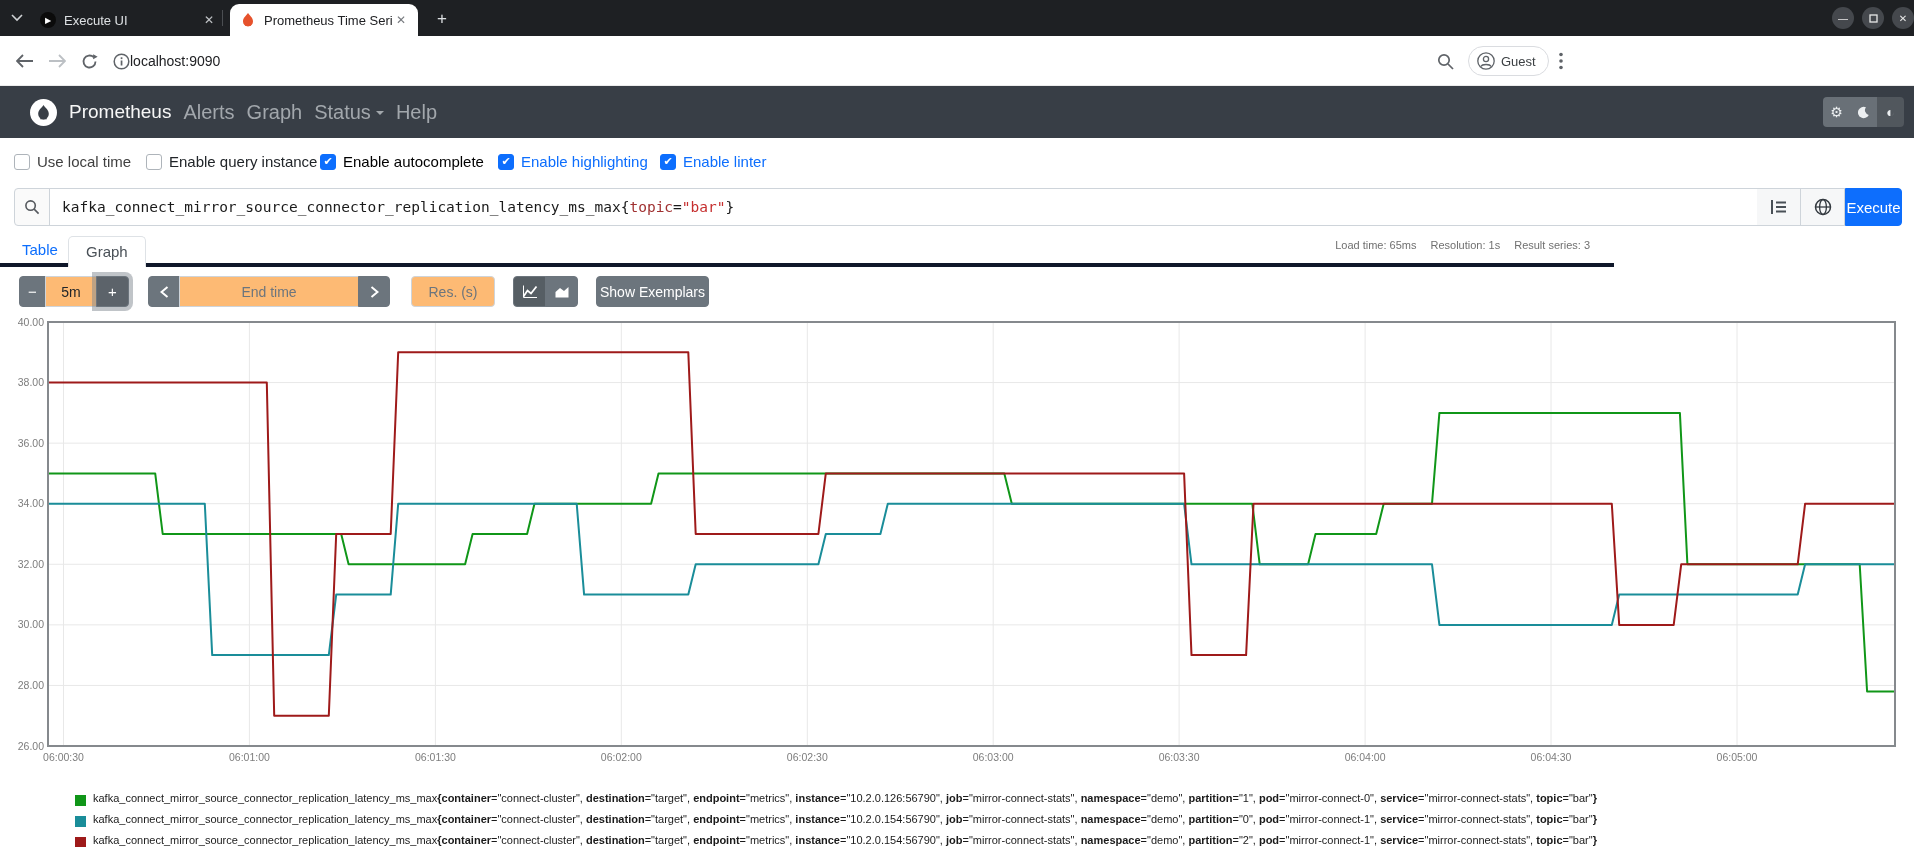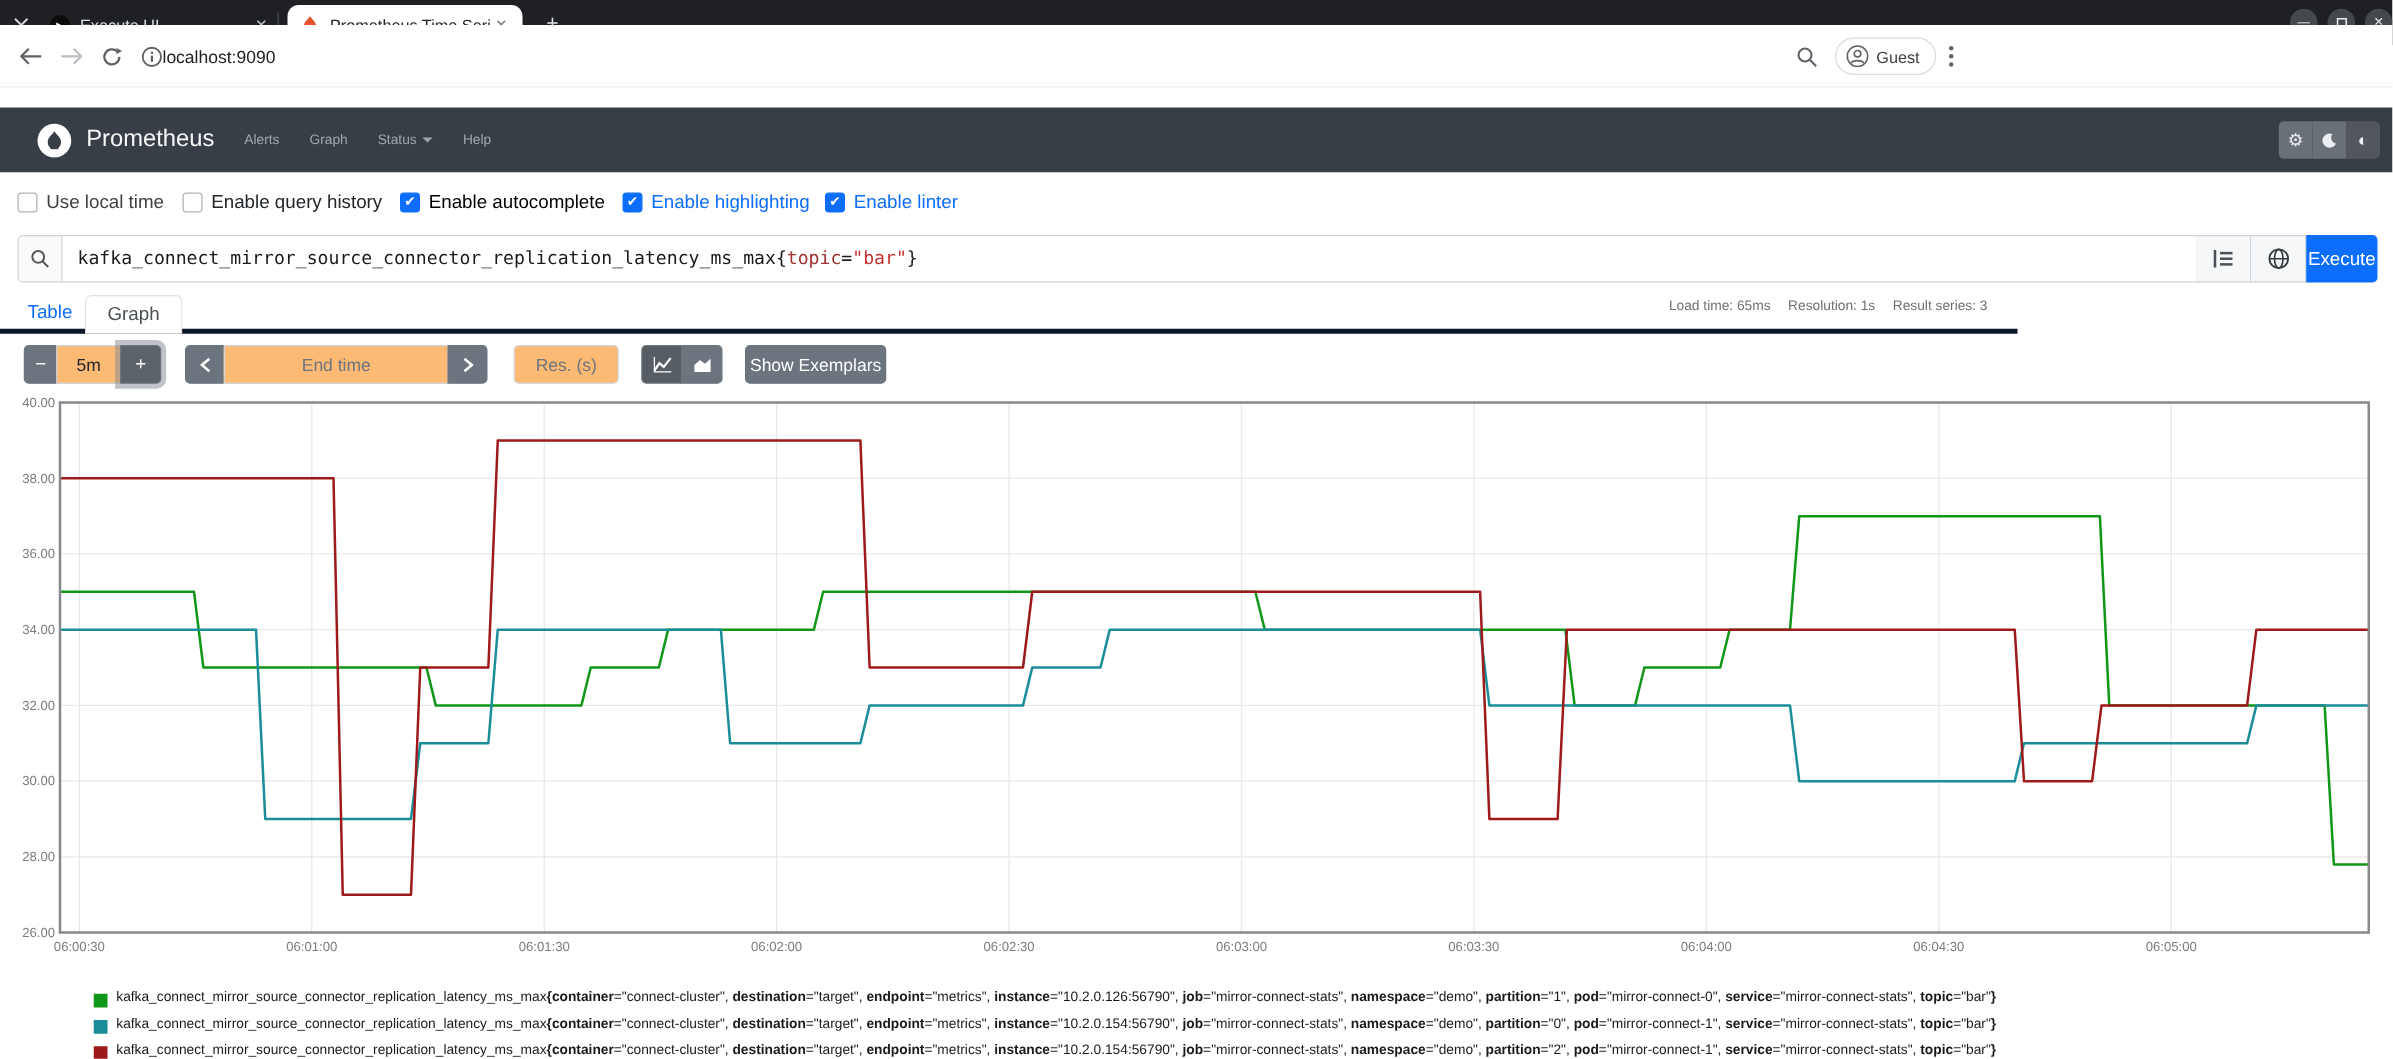--- a/index.html
+++ b/index.html
@@ -21,39 +21,39 @@
   .favicon { width:16px; height:16px; flex:none; }
   .kafbat-ico { background:#0b0b0b; border-radius:50%; color:#fff; font-size:8px;
     display:flex; align-items:center; justify-content:center; }
   .newtab { left:430px; top:7px; width:24px; height:24px; color:#dde0e3; font-size:17px;
     display:flex; align-items:center; justify-content:center; }
   .winbtn { top:7px; width:22px; height:22px; border-radius:50%; background:#45484d;
     color:#e8e8e8; font-size:10px; display:flex; align-items:center; justify-content:center; }
   .tabsep { left:222px; top:10px; width:1px; height:16px; background:#4b4e52; }
 
   
-  #toolbar { left:0; top:20px; width:1914px; height:50px; background:#fff;
+  #toolbar { left:0; top:36px; width:1914px; height:50px; background:#fff;
     border-bottom:1px solid #ececec; }
   .navic { top:12px; width:26px; height:26px; display:flex; align-items:center;
     justify-content:center; color:#5f6368; }
   #url { left:130px; top:0; height:50px; display:flex; align-items:center; font-size:14px;
     white-space:nowrap; }
   #url .host { color:#202124; }
   #url .path { color:#5f6368; }
   .guest-chip { left:1468px; top:10px; height:30px; border:1px solid #dadce0;
     border-radius:15px; display:flex; align-items:center; padding:0 12px 0 8px; gap:6px;
     color:#3c4043; font-size:13px; background:#fff; }
 
   
   #navbar { left:0; top:86px; width:1914px; height:52px; background:#383e46;
     display:flex; align-items:center; }
   #logo { margin-left:30px; width:27px; height:27px; background:#fff; border-radius:50%;
     display:flex; align-items:center; justify-content:center; }
   #brand { color:#f7f7f7; font-size:19px; margin-left:12px; }
-  .navlink { color:#a2a7ac; font-size:11px; margin-left:24px; }
+  .navlink { color:#a2a7ac; font-size:20px; margin-left:12px; }
   .caret { display:inline-block; width:0; height:0; border-left:4px solid transparent;
     border-right:4px solid transparent; border-top:4px solid #a2a7ac; margin-left:5px;
     vertical-align:middle; }
   #theme-group { position:absolute; right:10px; top:11px; height:30px; display:flex; }
   .theme-btn { width:27px; height:30px; background:#697077; color:#eceff1;
     display:flex; align-items:center; justify-content:center; font-size:14px; }
   .theme-btn:first-child { border-radius:4px 0 0 4px; }
   .theme-btn.active { background:#51575d; border-radius:0 4px 4px 0; }
 
   
@@ -235,21 +235,21 @@
     </div>
   </div>
 
   <div id="options" class="abs">
       <label class="opt" style="left: 14px;">
         <span class="cbox"></span>
         <span style="color: #404040;">Use local time</span>
       </label>
       <label class="opt" style="left: 146px;">
         <span class="cbox"></span>
-        <span style="color: rgb(33, 37, 41);">Enable query history</span>
+        <span style="color: rgb(33, 37, 41);">Enable query instance</span>
       </label>
       <label class="opt" style="left: 320px;">
         <span class="cbox on">✔</span>
         <span style="color: #000000;">Enable autocomplete</span>
       </label>
       <label class="opt" style="left: 498px;">
         <span class="cbox on">✔</span>
         <span style="color: rgb(13, 110, 253);">Enable highlighting</span>
       </label>
       <label class="opt" style="left: 660px;">

